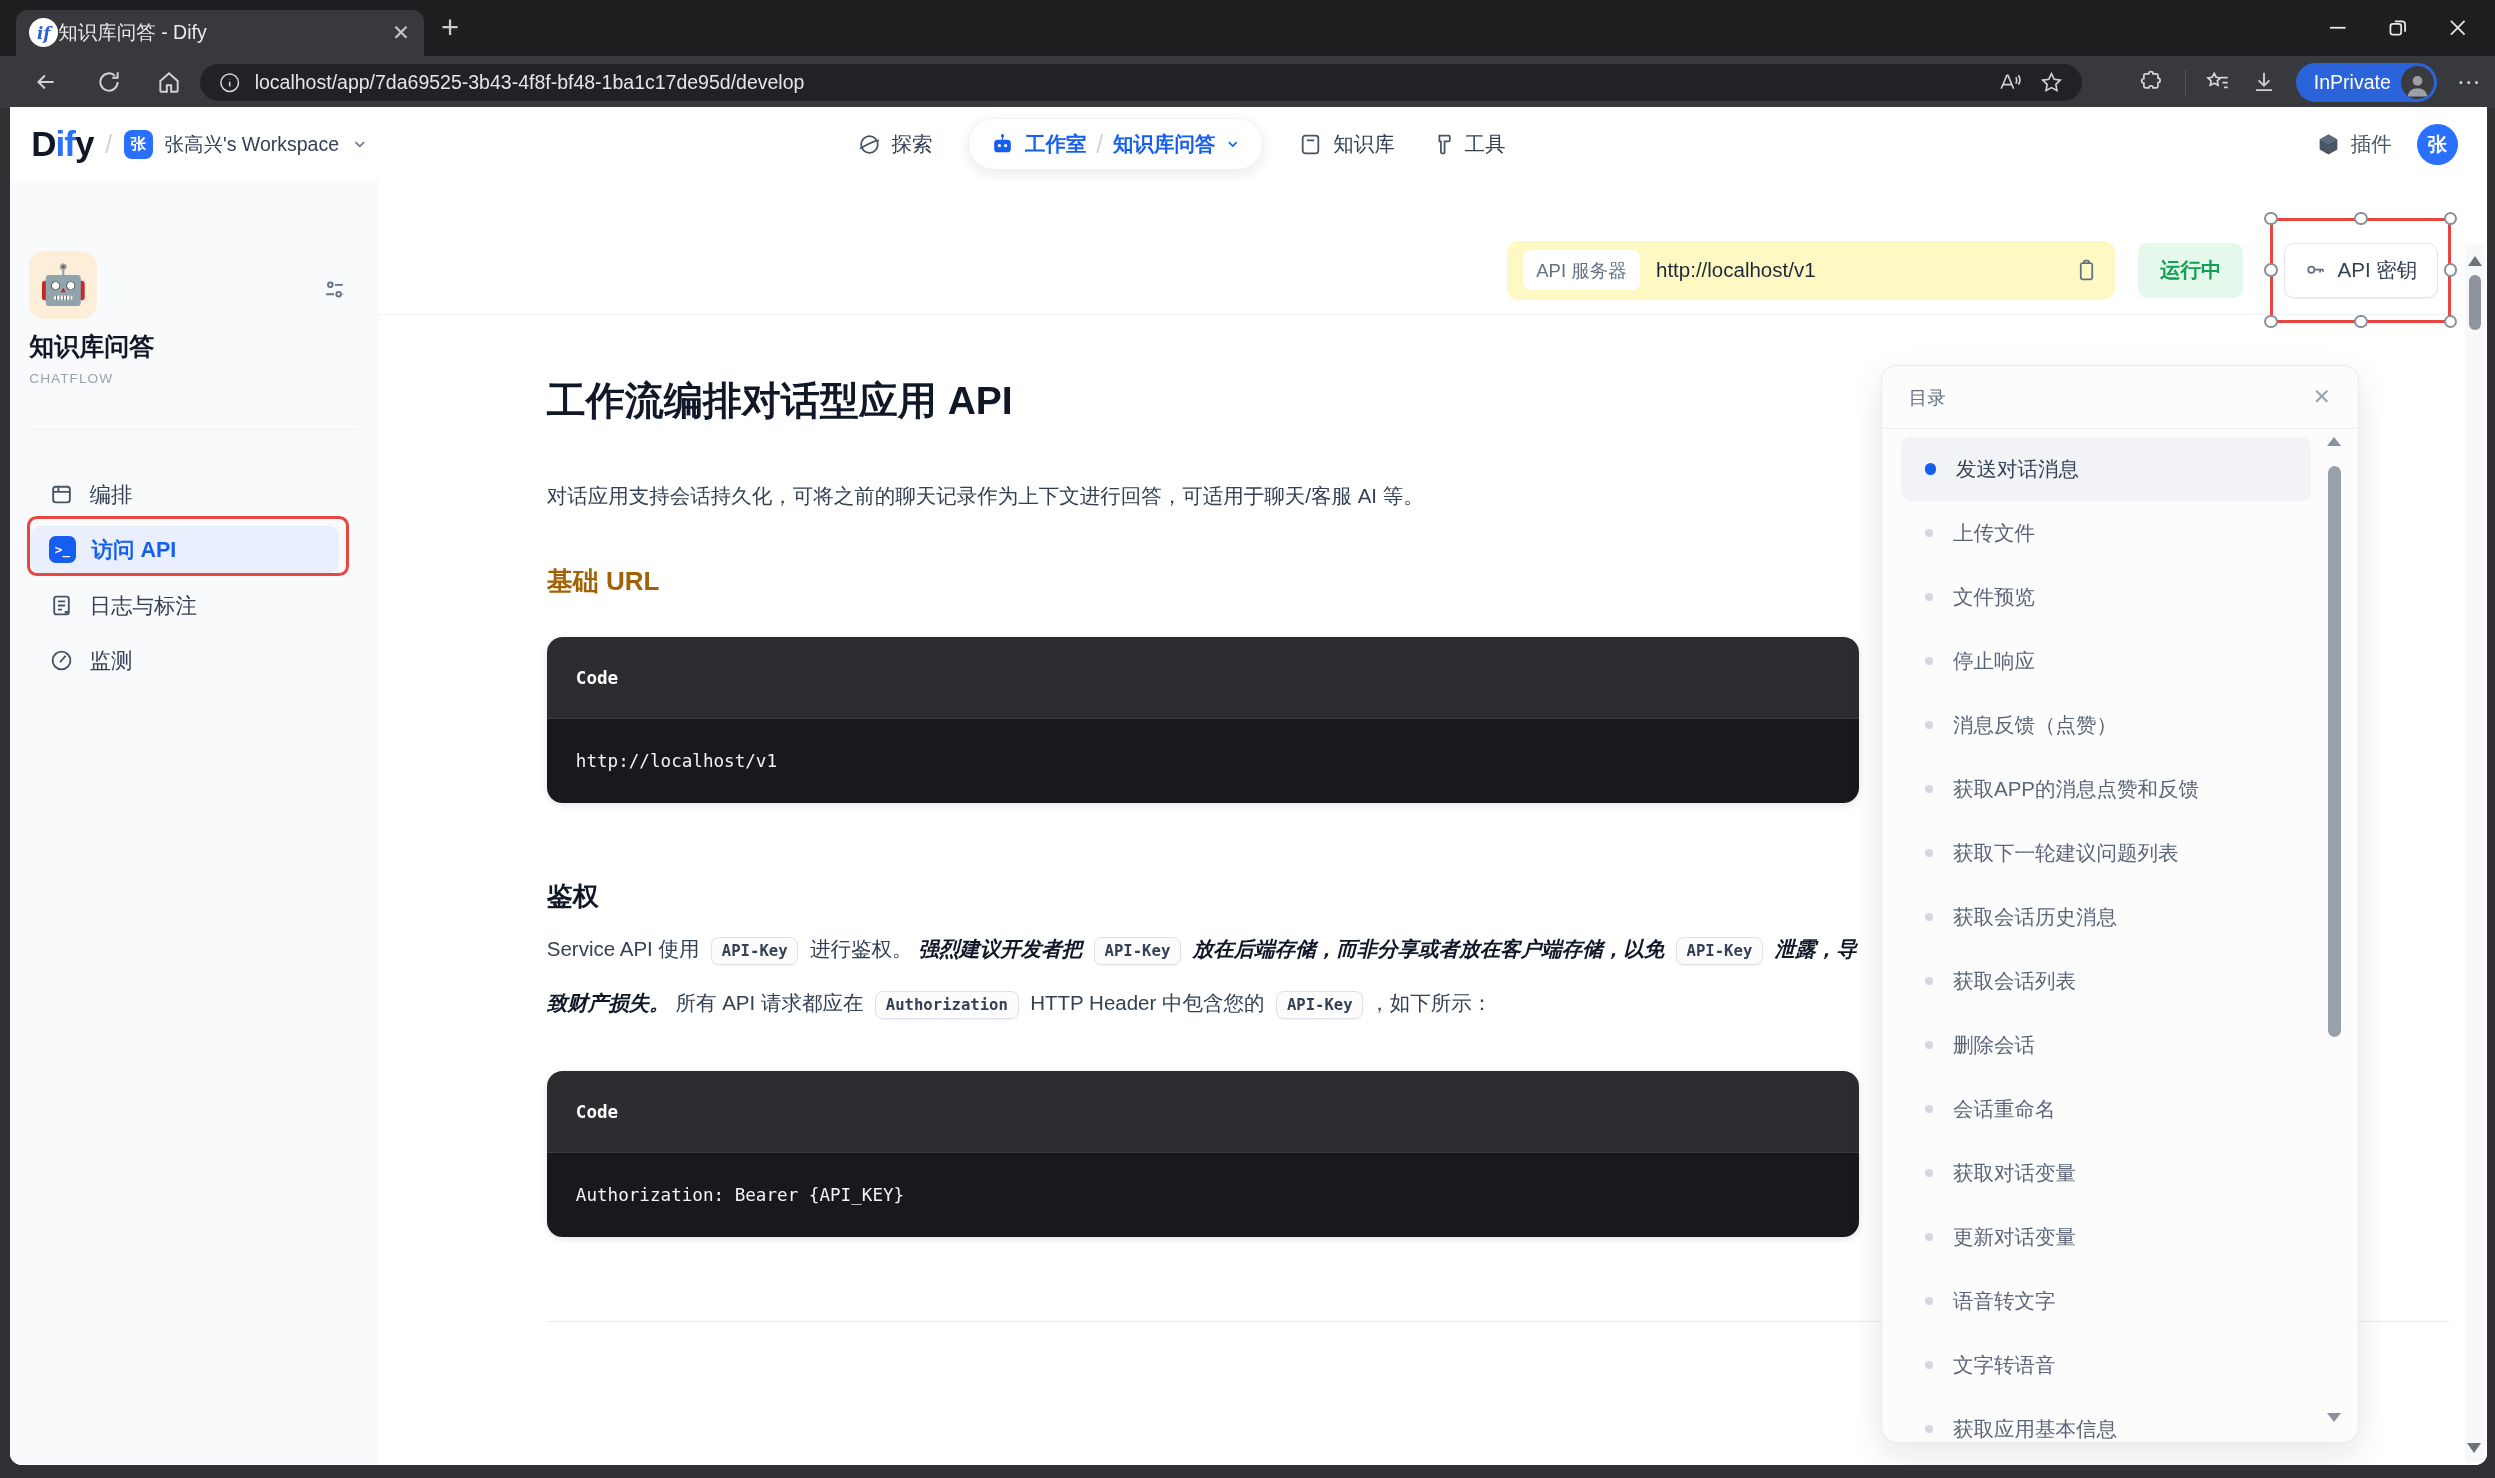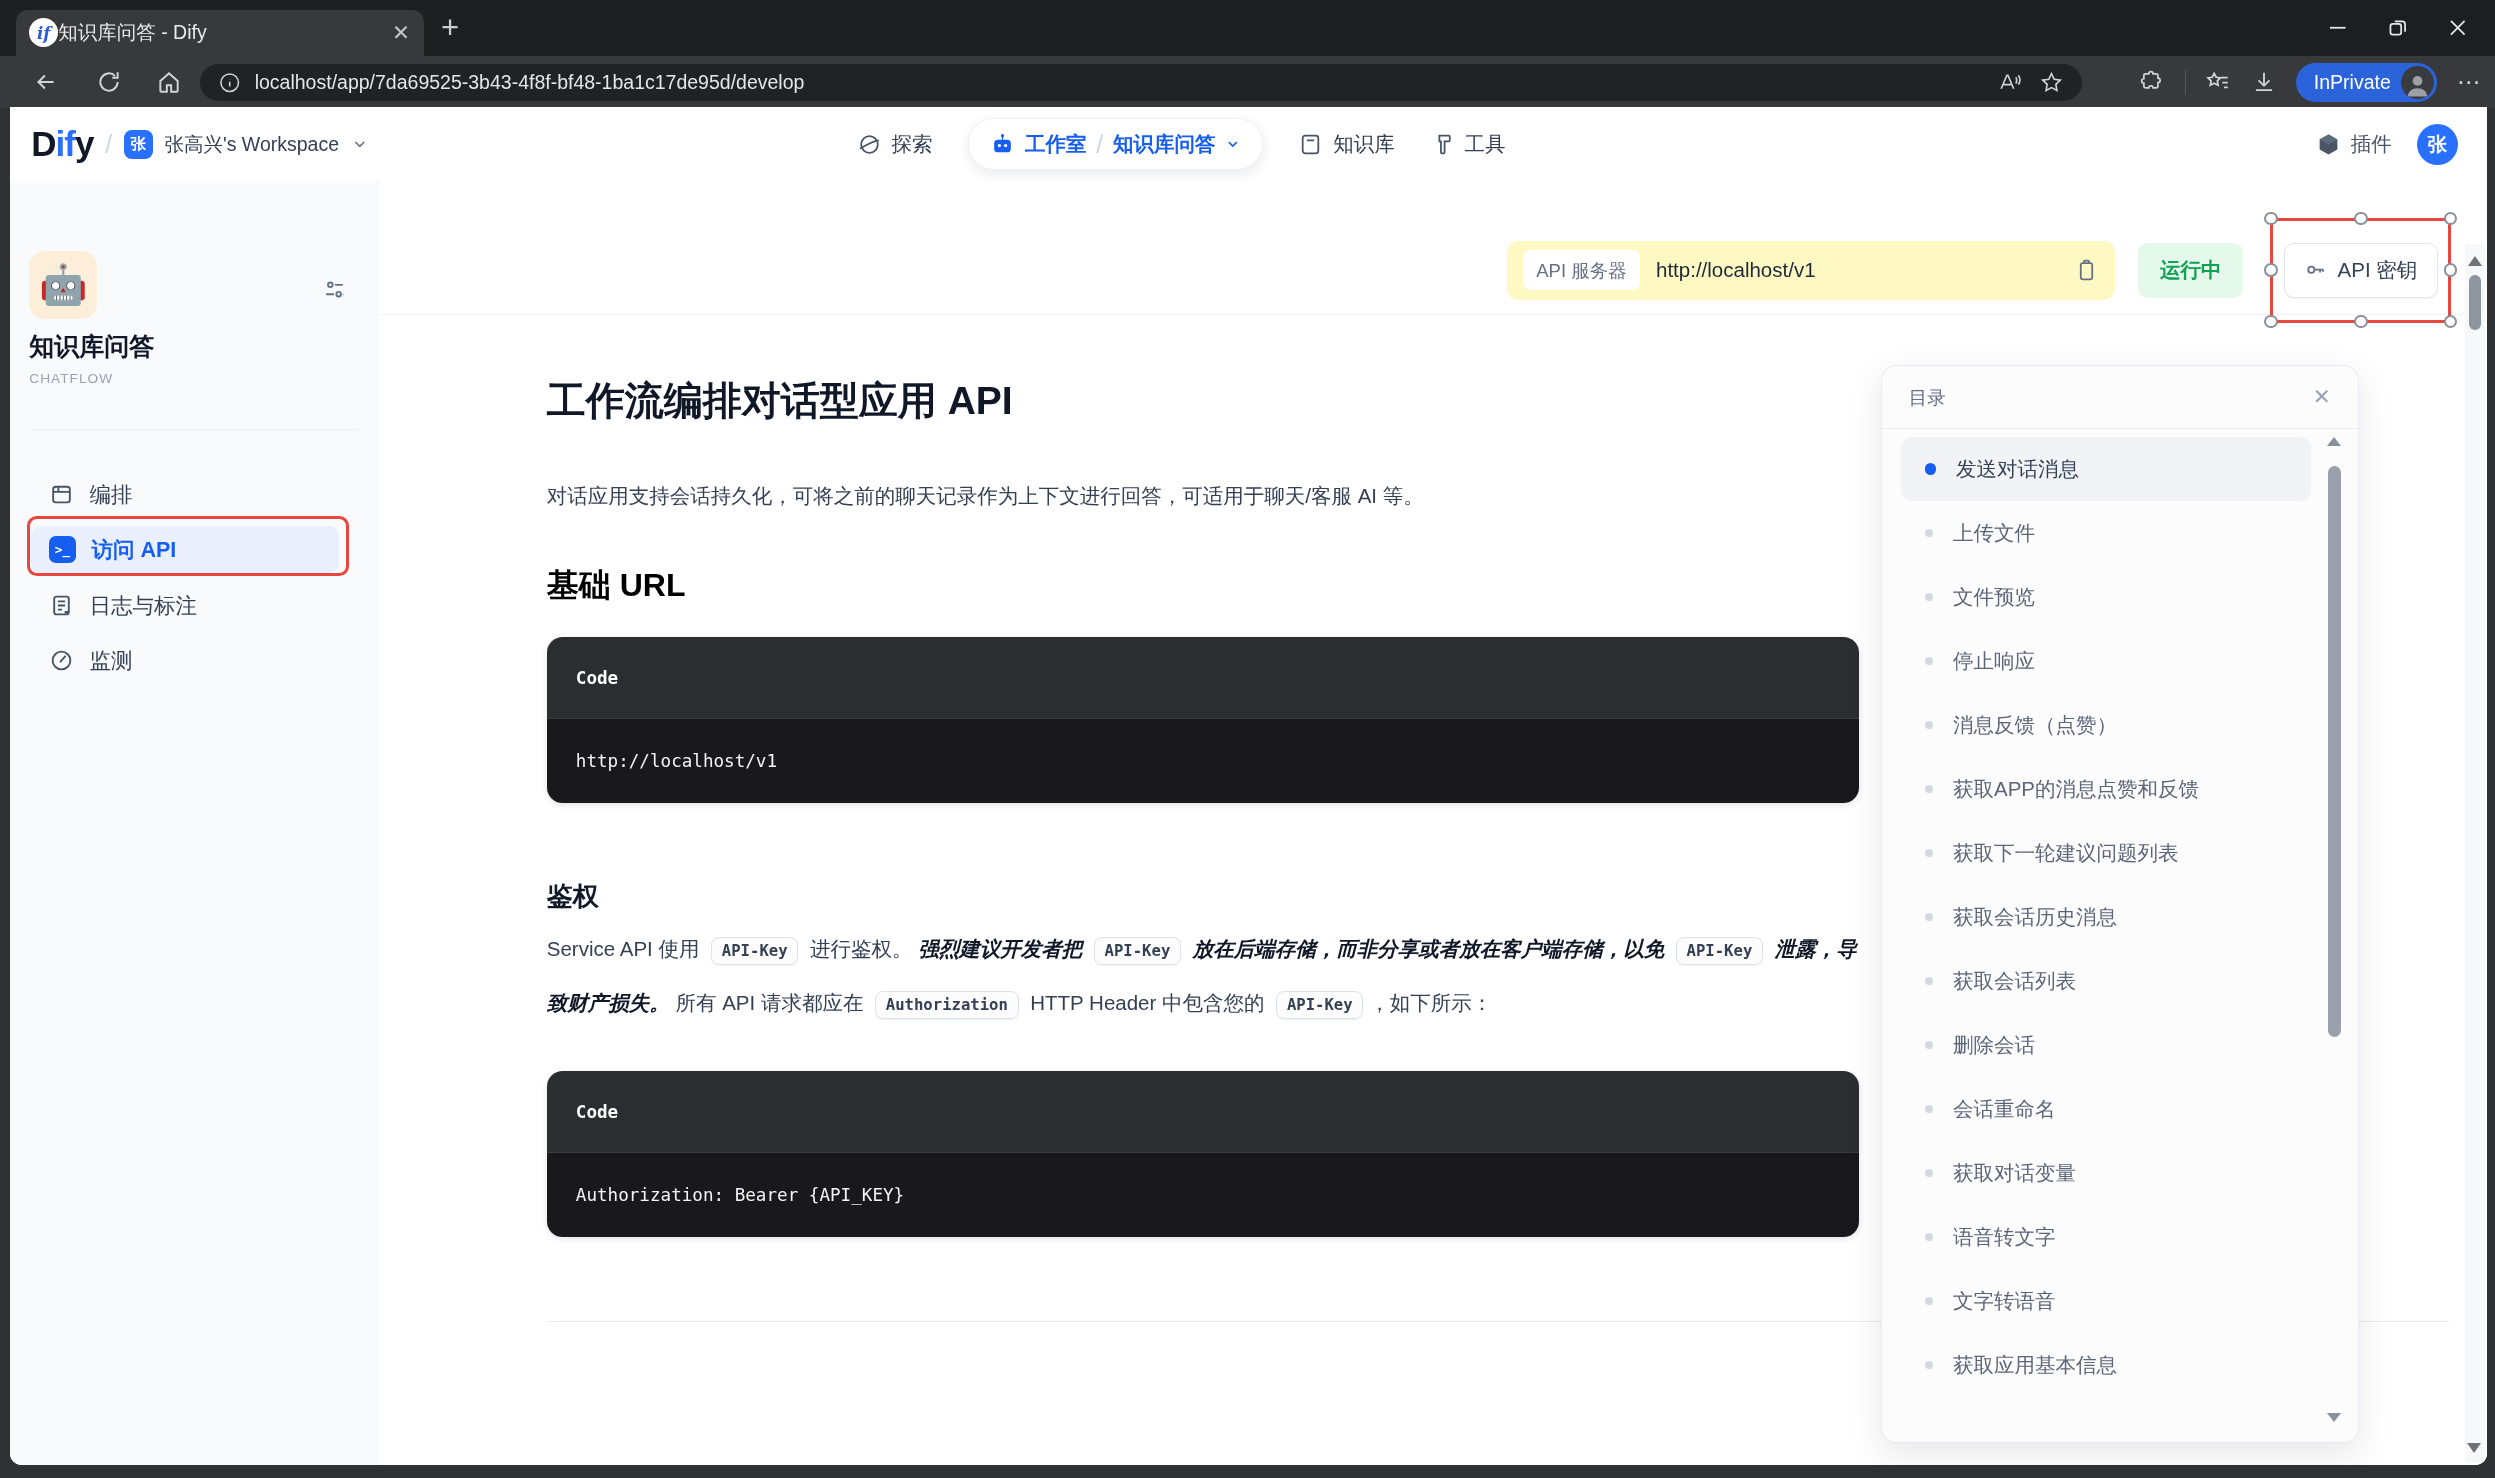--- a/index.html
+++ b/index.html
@@ -91,21 +91,21 @@
   .handle { position:absolute; width:13.7px; height:13.7px; border-radius:50%; background:#ffffff; border:2px solid #8a8f98; }
   .h-tl{left:-8.8px;top:-8.8px;} .h-tc{left:50%;margin-left:-6.8px;top:-8.8px;} .h-tr{right:-8.8px;top:-8.8px;}
   .h-ml{left:-8.8px;top:50%;margin-top:-6.8px;} .h-mr{right:-8.8px;top:50%;margin-top:-6.8px;}
   .h-bl{left:-8.8px;bottom:-8.8px;} .h-bc{left:50%;margin-left:-6.8px;bottom:-8.8px;} .h-br{right:-8.8px;bottom:-8.8px;}
   .bar-divider { position:absolute; left:0; right:0; top:133px; height:1px; background:#f1f3f6; }
 
   
   .doc { position:absolute; left:168px; top:133px; width:1312px; height:1151px;margin-top:28px; }
   .doc h1 { position:absolute; left:0; top:32px; font-size:39px; font-weight:800; color:#101828; }
   .doc .intro { position:absolute; left:0; top:137px; font-size:20.5px; line-height:33px; color:#344054; width:1312px; }
-  .h2a { position:absolute; left:0; top:222px; font-size:32px; font-weight:800; color:#000000; }
+  .h2a { position:absolute; left:0; top:222px; font-size:26px; font-weight:800; color:#a16207; }
   .h2b { position:absolute; left:0; top:537px; font-size:26px; font-weight:800; color:#101828; }
   .codeblock { position:absolute; left:0; width:1312px; height:166px; border-radius:15.6px; overflow:hidden;
                box-shadow:0 2px 5.9px rgba(16,24,40,.12); }
   .cb1 { top:295px; } .cb2 { top:729px; }
   .cb-head { height:82px; background:#2c2d30; display:flex; align-items:center; padding:0 29px;
              font-family:"DejaVu Sans Mono",monospace; font-weight:700; font-size:17.6px; color:#ffffff;
              border-bottom:1px solid #3a3b3f; }
   .cb-body { height:84px; background:#19191d; display:flex; align-items:center; padding:0 29px;
              font-family:"DejaVu Sans Mono",monospace; font-size:17.6px; color:#f4f4f5; }
   .auth-p { position:absolute; left:0; top:581px; width:1326px; font-size:20.5px; line-height:51px; color:#344054; }
@@ -478,20 +478,24 @@
               <div class="toc-item">
                 <span class="toc-dot"></span>
                 <span class="toc-label">会话重命名</span>
               </div>
               <div class="toc-item">
                 <span class="toc-dot"></span>
                 <span class="toc-label">获取对话变量</span>
               </div>
               <div class="toc-item">
                 <span class="toc-dot"></span>
+                <span class="toc-label">更新对话变量</span>
+              </div>
+              <div class="toc-item">
+                <span class="toc-dot"></span>
                 <span class="toc-label">语音转文字</span>
               </div>
               <div class="toc-item">
                 <span class="toc-dot"></span>
                 <span class="toc-label">文字转语音</span>
               </div>
               <div class="toc-item">
                 <span class="toc-dot"></span>
                 <span class="toc-label">获取应用基本信息</span>
               </div>

